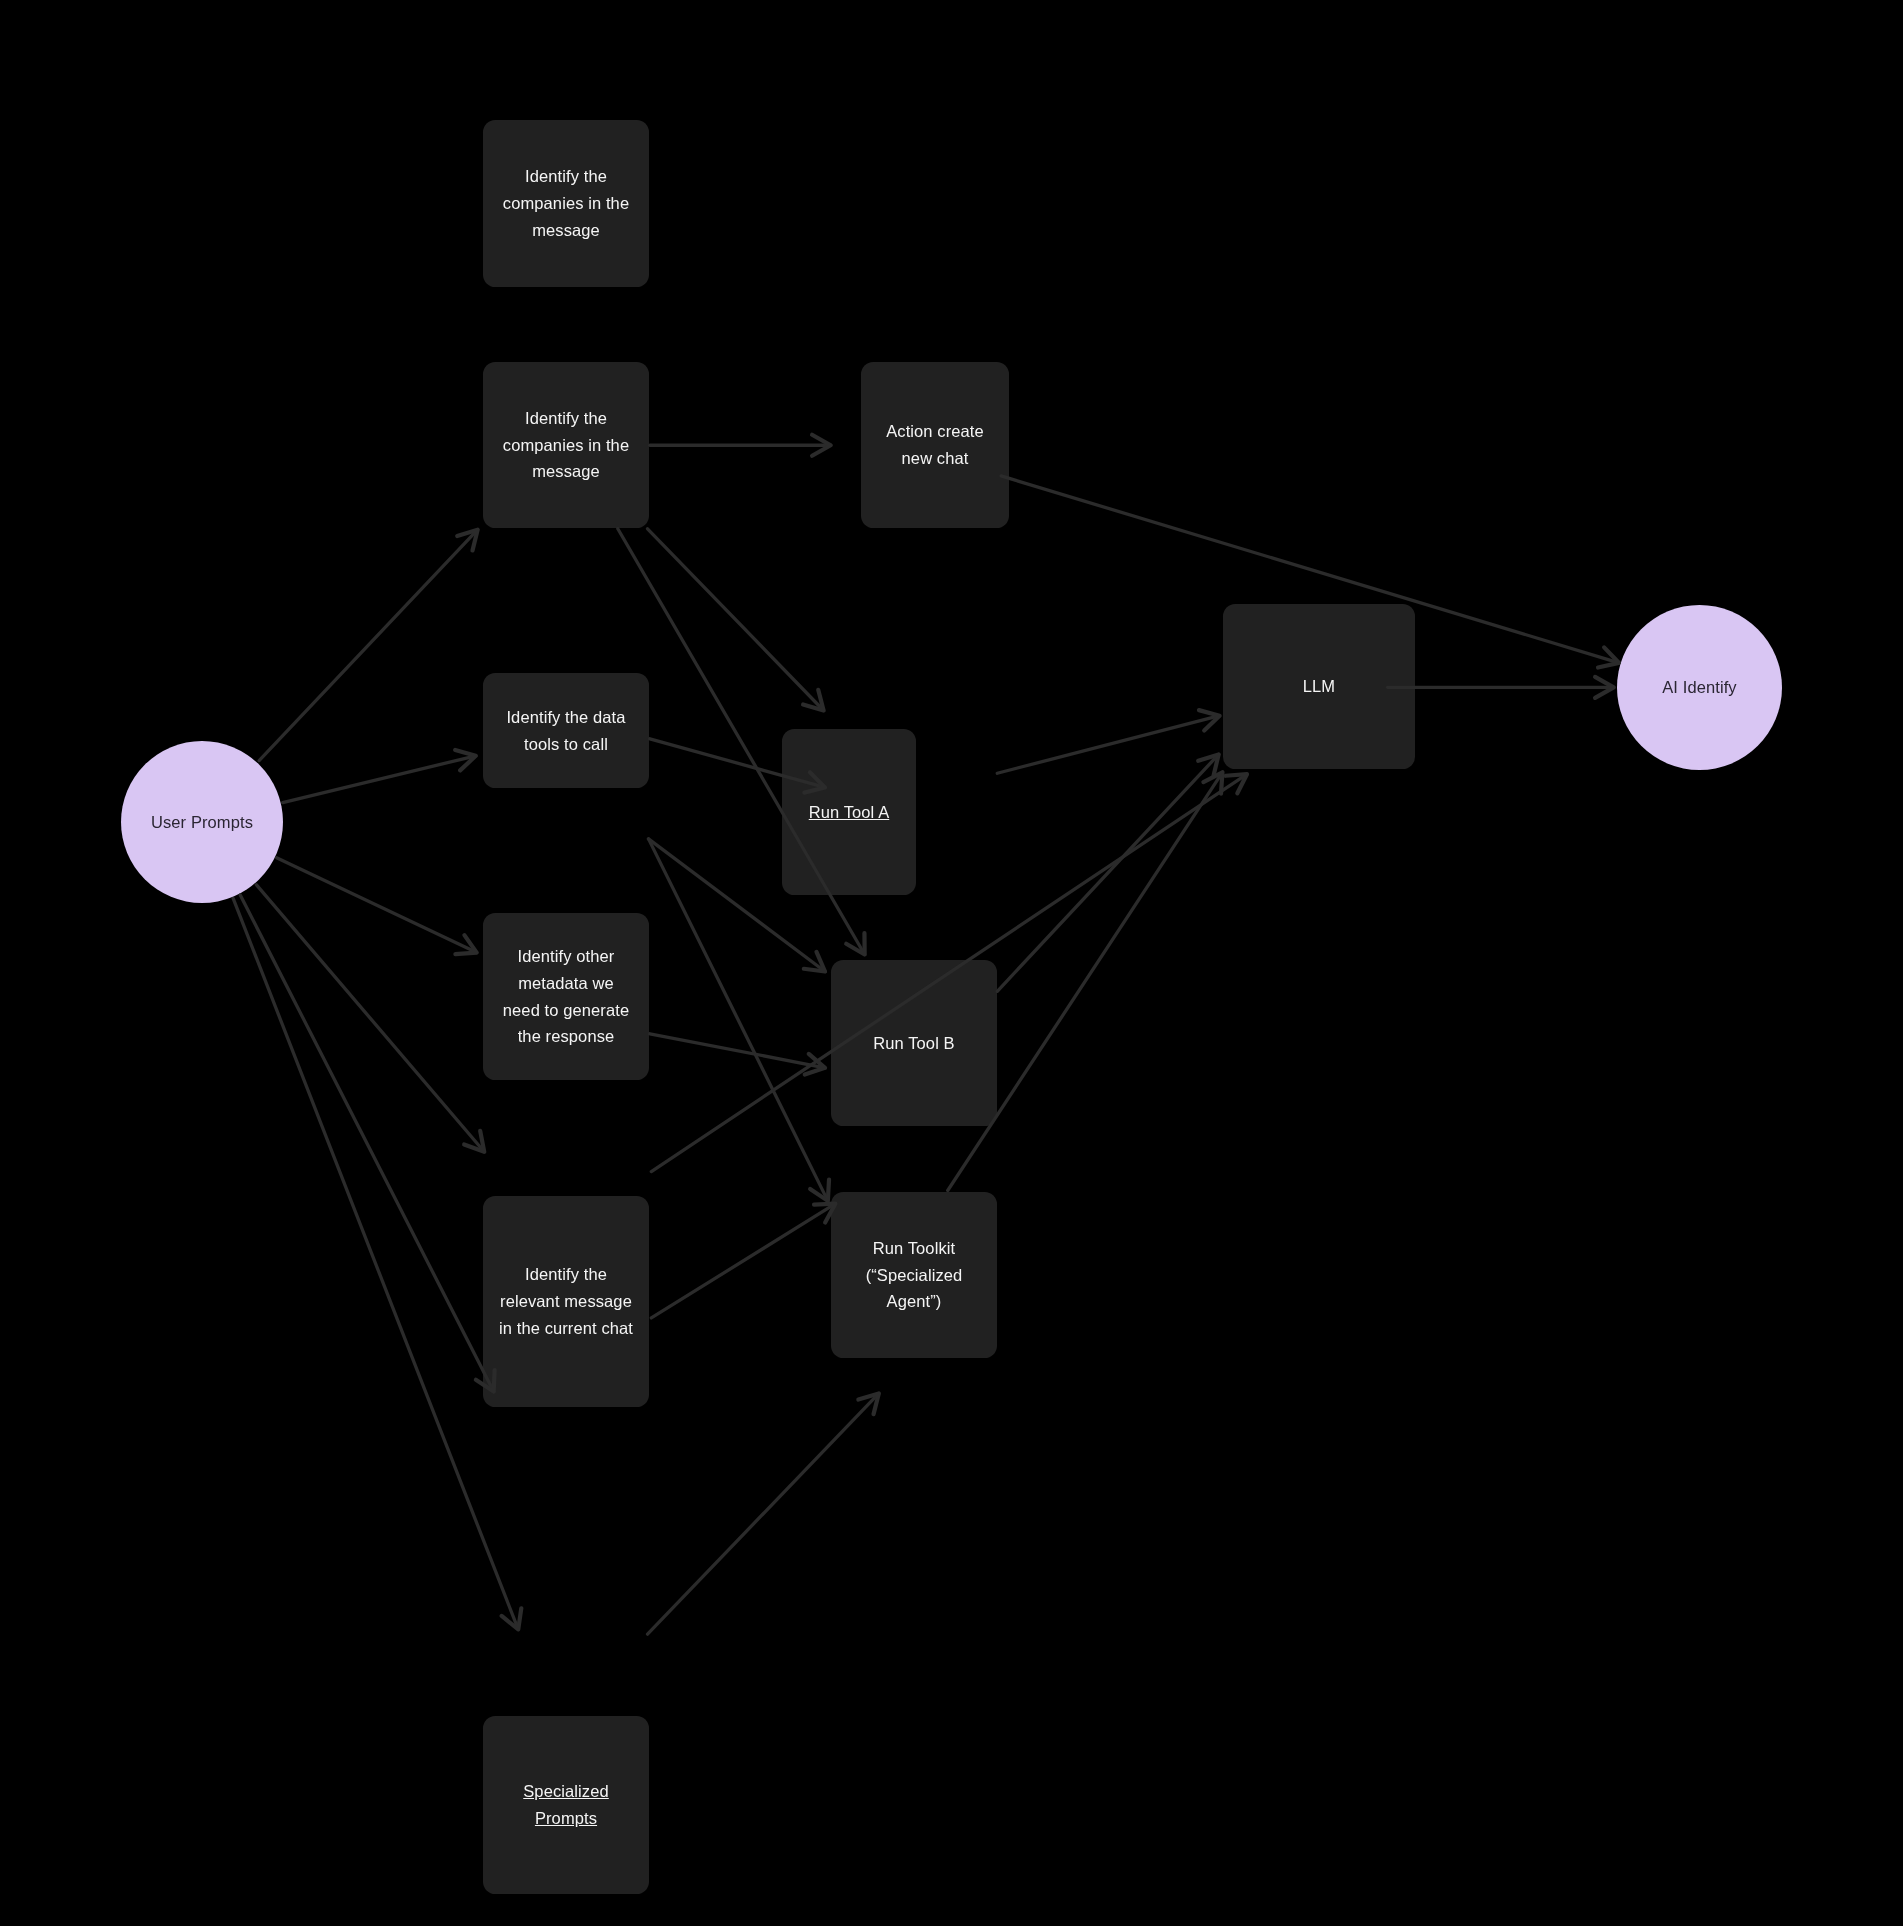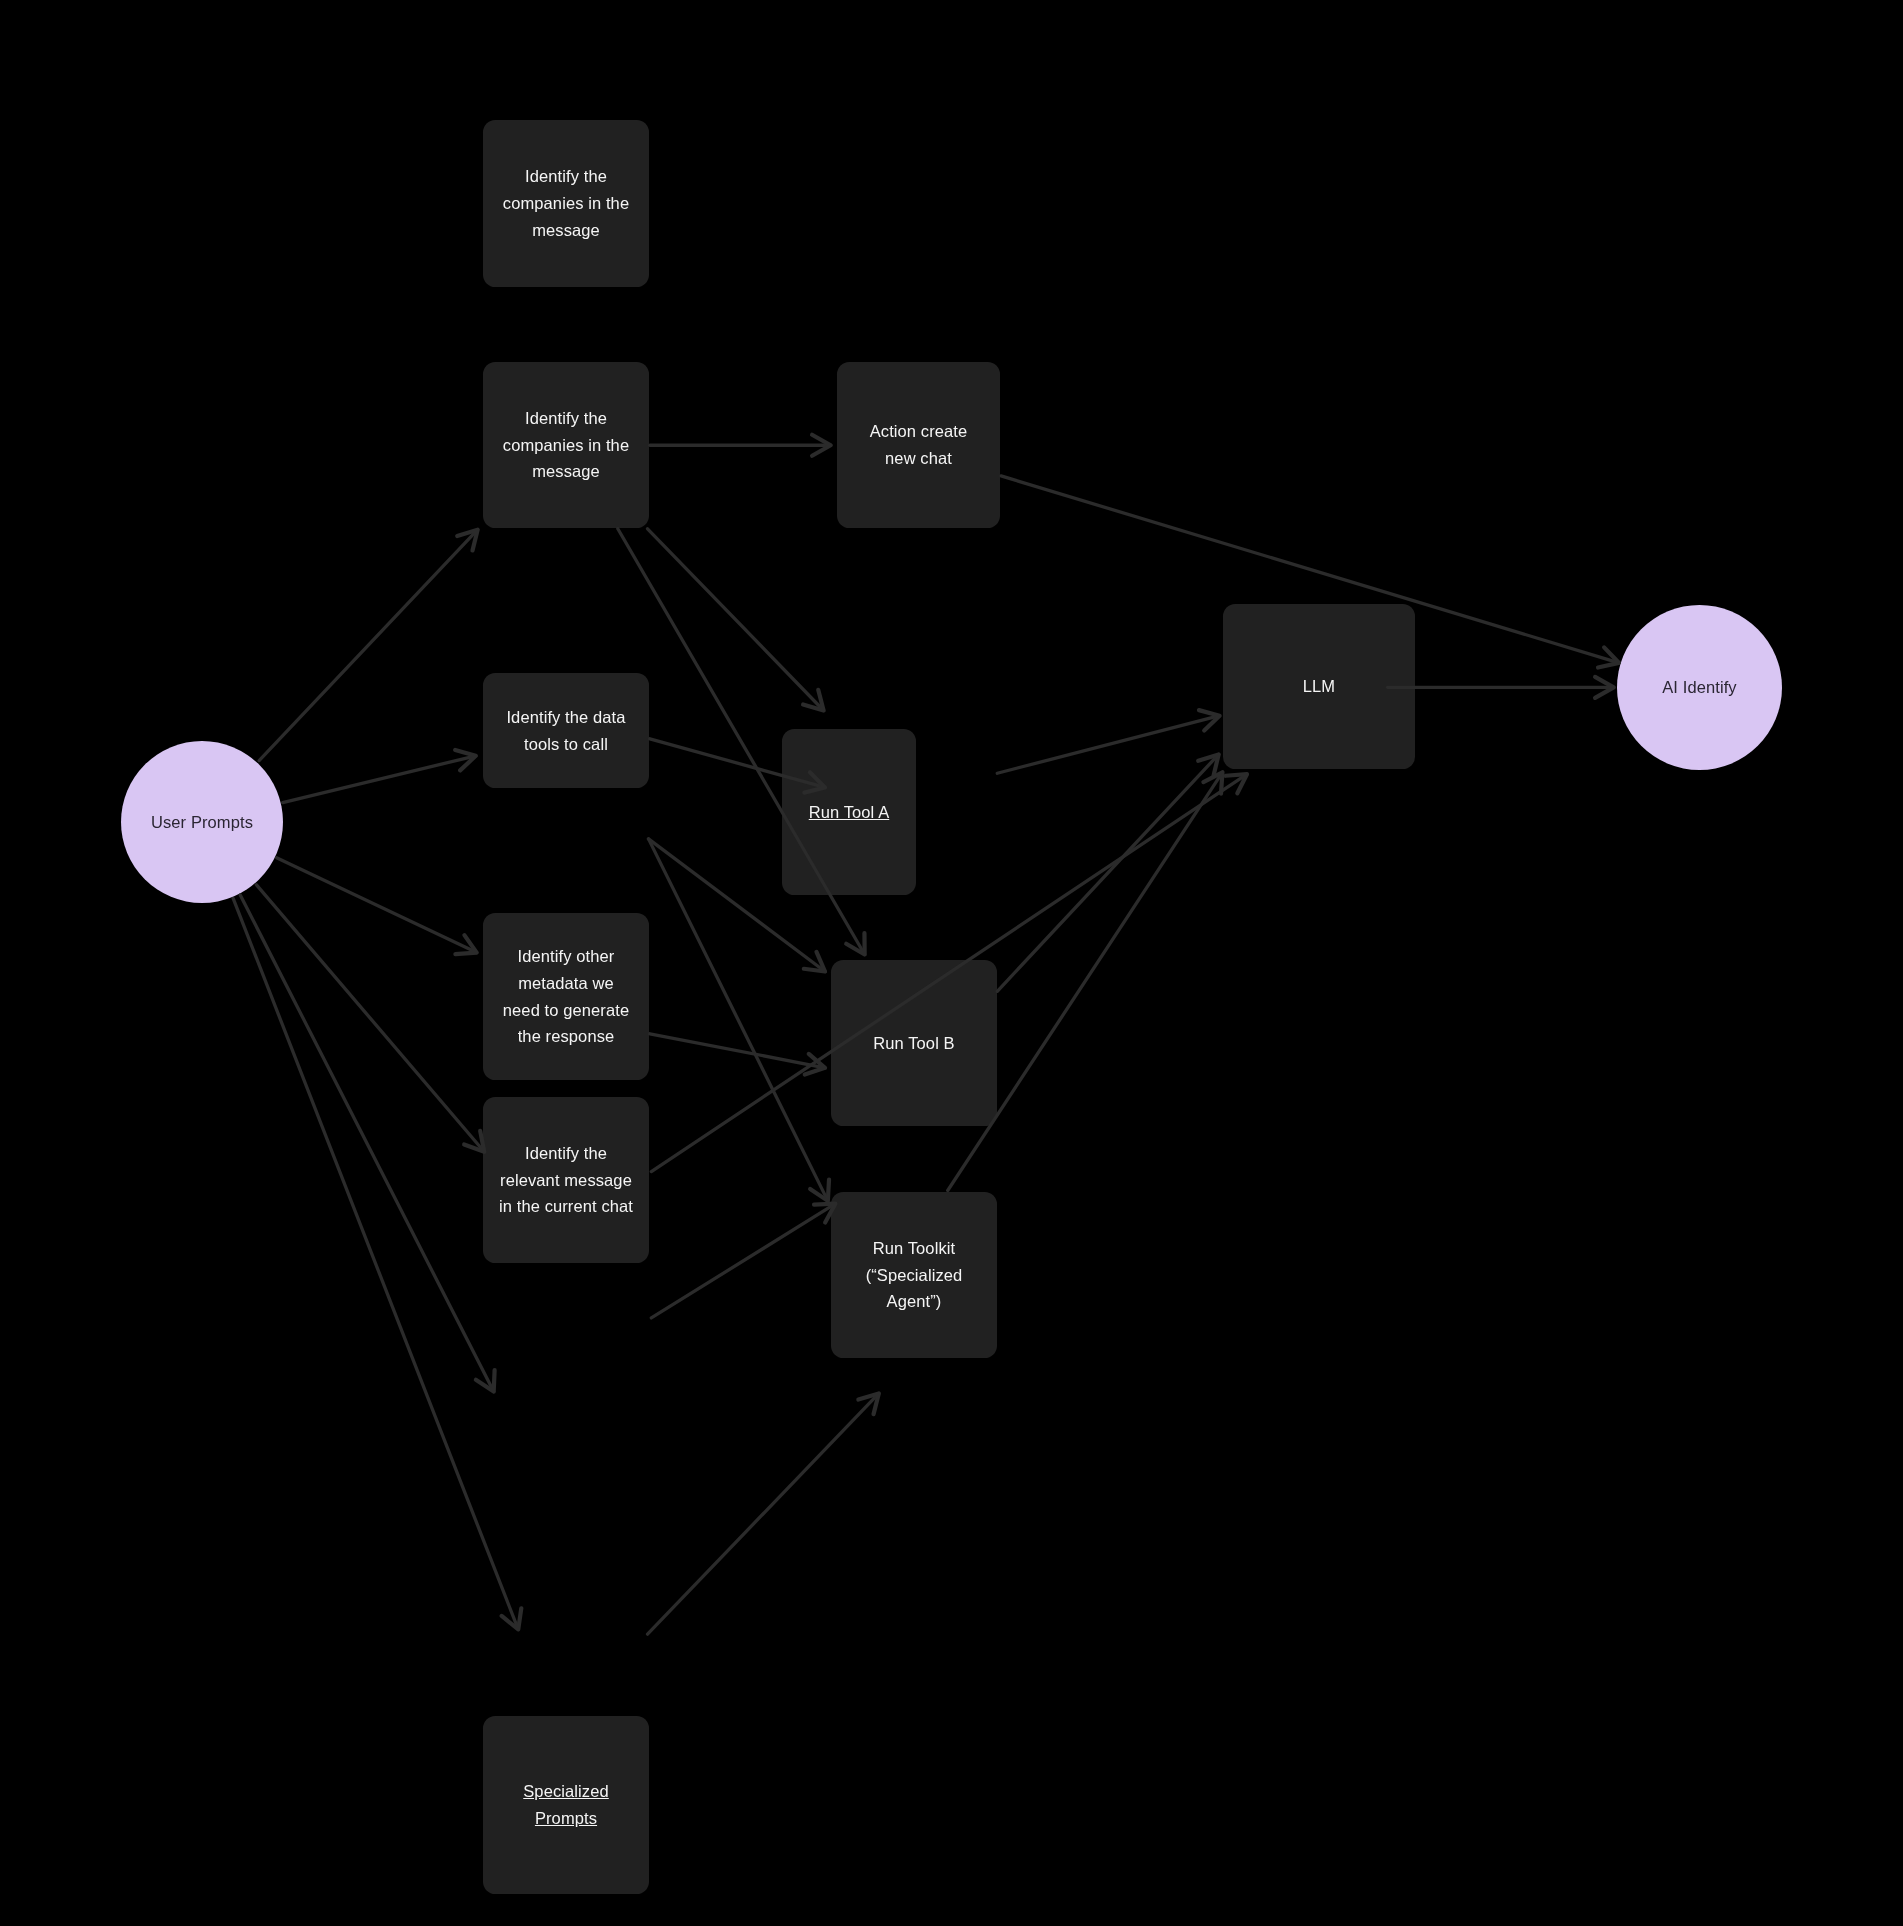--- a/index.html
+++ b/index.html
@@ -73,36 +73,36 @@
         <line x1="2121" y1="1008" x2="3430" y2="1404" stroke="#2b2b2b" stroke-width="7" stroke-linecap="round" marker-end="url(#arrow)"></line>
       </g>
   </svg>
   <div id="nodes">
       <div class="node rect" style="left: 483px; top: 120px; width: 166px; height: 167px;">
         <span>Identify the companies in the message</span>
       </div>
       <div class="node rect" style="left: 483px; top: 362px; width: 166px; height: 166px;">
         <span>Identify the companies in the message</span>
       </div>
-      <div class="node rect" style="left: 837px; top: 362px; width: 163px; height: 166px;">
+      <div class="node rect" style="left: 861px; top: 362px; width: 148px; height: 166px;">
         <span>Action create new chat</span>
       </div>
       <div class="node rect" style="left: 483px; top: 673px; width: 166px; height: 115px;">
         <span>Identify the data tools to call</span>
       </div>
       <div class="node rect" style="left: 782px; top: 729px; width: 134px; height: 166px; text-decoration: underline;">
         <span>Run Tool A</span>
       </div>
       <div class="node rect" style="left: 483px; top: 913px; width: 166px; height: 167px;">
         <span>Identify other metadata we need to generate the response</span>
       </div>
       <div class="node rect" style="left: 831px; top: 960px; width: 166px; height: 166px;">
         <span>Run Tool B</span>
       </div>
-      <div class="node rect" style="left: 483px; top: 1097px; width: 166px; height: 166px;">
+      <div class="node rect" style="left: 483px; top: 1196px; width: 166px; height: 211px;">
         <span>Identify the relevant message in the current chat</span>
       </div>
       <div class="node rect" style="left: 831px; top: 1192px; width: 166px; height: 166px;">
         <span>Run Toolkit (“Specialized Agent”)</span>
       </div>
       <div class="node rect" style="left: 1223px; top: 604px; width: 192px; height: 165px;">
         <span>LLM</span>
       </div>
       <div class="node rect" style="left: 483px; top: 1716px; width: 166px; height: 178px; text-decoration: underline;">
         <span>Specialized Prompts</span>

